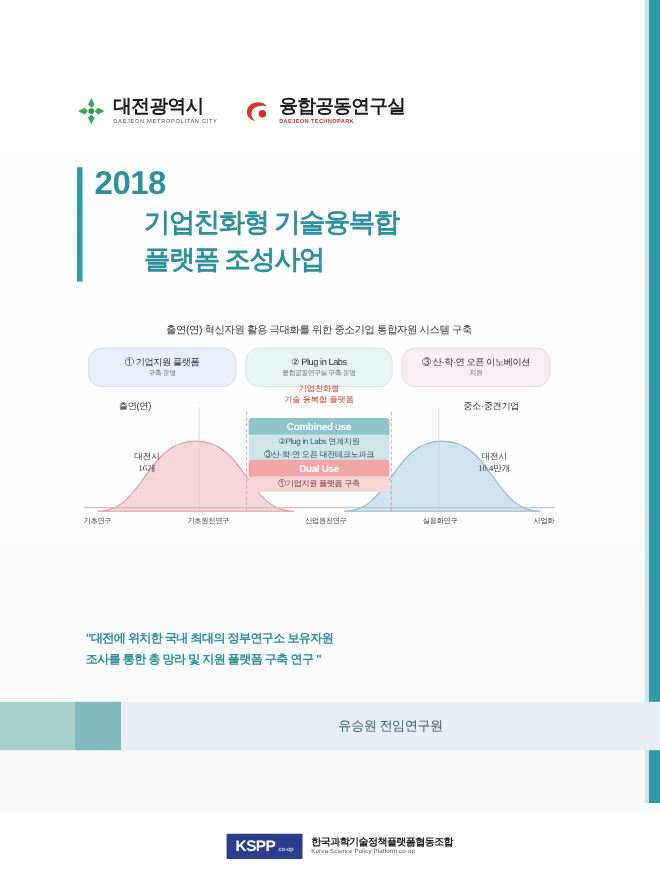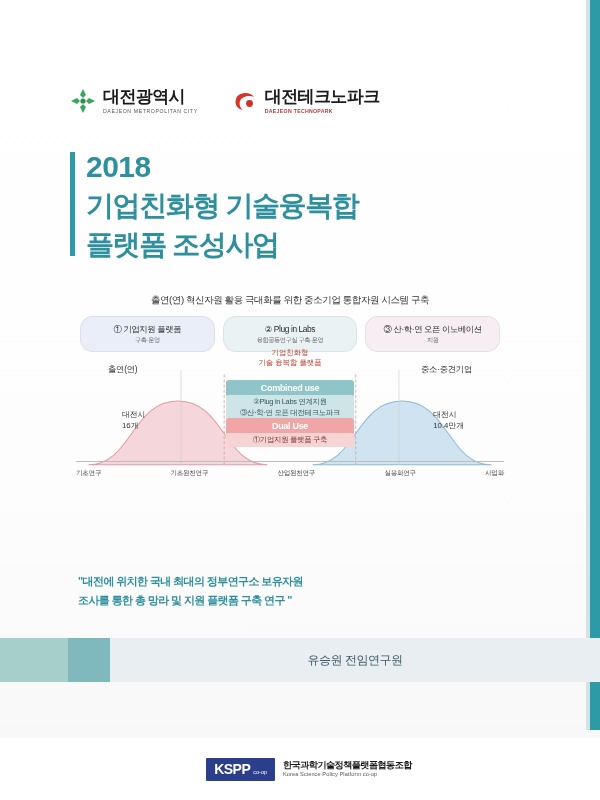--- a/index.html
+++ b/index.html
@@ -21,21 +21,21 @@
     background: #2e9aa6;
   }
   .right-strip-inner {
     position: absolute; right: 10px; top: 0; width: 4px; height: 730px;
     background: #cfe4e7;
   }
 
   
   .logo-row {
     position: absolute; left: 70px; top: 88px;
-    display: flex; align-items: center; gap: 34px;
+    display: flex; align-items: center; gap: 23px;
   }
   .logo { display: flex; align-items: center; gap: 7px; }
   .logo-mark { width: 26px; height: 26px; flex: none; }
   .logo-txt-main {
     font-size: 17px; font-weight: bold; color: #1b1b1b; letter-spacing: -0.6px;
     line-height: 1.05;
   }
   .logo-txt-sub {
     font-size: 5.2px; color: #555; letter-spacing: 0.6px; line-height: 1.3; margin-top: 2px;
   }
@@ -49,22 +49,23 @@
   }
   .title-bar {
     position: absolute; left: 0; top: 4px; width: 5px; height: 104px;
     background: #2e9aa6;
   }
   .title-year {
     font-size: 30px; font-weight: bold; color: #2e8f9e; letter-spacing: -0.5px;
     line-height: 1.25;
   }
   .title-line {
-    font-size: 28px; font-weight: bold; color: #2e8f9e; letter-spacing: -1.4px;
+    font-size: 24px; font-weight: bold; color: #2e8f9e; letter-spacing: -1.4px;
     line-height: 1.42;
+    margin-left: 45px;
   }
 
   
   .diagram {
     position: absolute; left: 70px; top: 290px; width: 440px; height: 210px;
   }
   .dg-caption {
     text-align: center; font-size: 9.5px; color: #333; letter-spacing: -0.4px;
     margin-top: 4px;
   }
@@ -102,21 +103,21 @@
     width: 128px; border-radius: 3px; text-align: center;
     font-size: 7.4px; letter-spacing: -0.3px; padding: 2px 0; line-height: 1.4;
   }
   .pill-combined { top: 18px; background: #8fc5c9; color: #ffffff; font-weight: bold; font-size: 9px; }
   .pill-itm1 { top: 33px; background: #cfe4e6; color: #2b5b60; }
   .pill-itm2 { top: 44px; background: #cfe4e6; color: #2b5b60; }
   .pill-dual { top: 56px; background: #f0a6a6; color: #ffffff; font-weight: bold; font-size: 9px; }
   .pill-itm3 { top: 71px; background: #f6d4d4; color: #7a3030; }
 
   .peak-label {
-    position: absolute; font-size: 7.8px; color: #333; line-height: 1.4;
+    position: absolute; font-size: 7.8px; color: #333; text-align: center; line-height: 1.4; font-family: Liberation Serif, serif;
   }
   .peak-left { left: 52px; top: 48px; }
   .peak-right { right: 46px; top: 48px; }
 
   .axis-line {
     position: absolute; left: 6px; right: 6px; bottom: 18px; height: 1px; background: #bdbdbd;
   }
   .axis-ticks {
     position: absolute; left: 6px; right: 6px; bottom: 2px;
     display: flex; justify-content: space-between;
@@ -186,21 +187,21 @@
 
     <div class="logo logo2">
       <span class="logo-mark">
         <svg width="26" height="26" viewBox="0 0 26 26">
           <path d="M3 13 A10 10 0 0 1 23 13 A10 10 0 0 1 3 13 Z" fill="none"></path>
           <path d="M4 11 C6 4 18 3 22 9 C18 7 10 8 8 13 C7 16 8 20 11 22 C6 21 2 17 4 11 Z" fill="#d9342b"></path>
           <circle cx="17.5" cy="15.5" r="3.4" fill="#cf2f27"></circle>
         </svg>
       </span>
       <span>
-        <div class="logo-txt-main">대전테크노파크</div>
+        <div class="logo-txt-main">융합공동연구실</div>
         <div class="logo-txt-sub">DAEJEON TECHNOPARK</div>
       </span>
     </div>
   </div>
 
   <div class="title-block">
     <div class="title-bar"></div>
     <div class="title-year">2018</div>
     <div class="title-line">기업친화형 기술융복합</div>
     <div class="title-line">플랫폼 조성사업</div>

